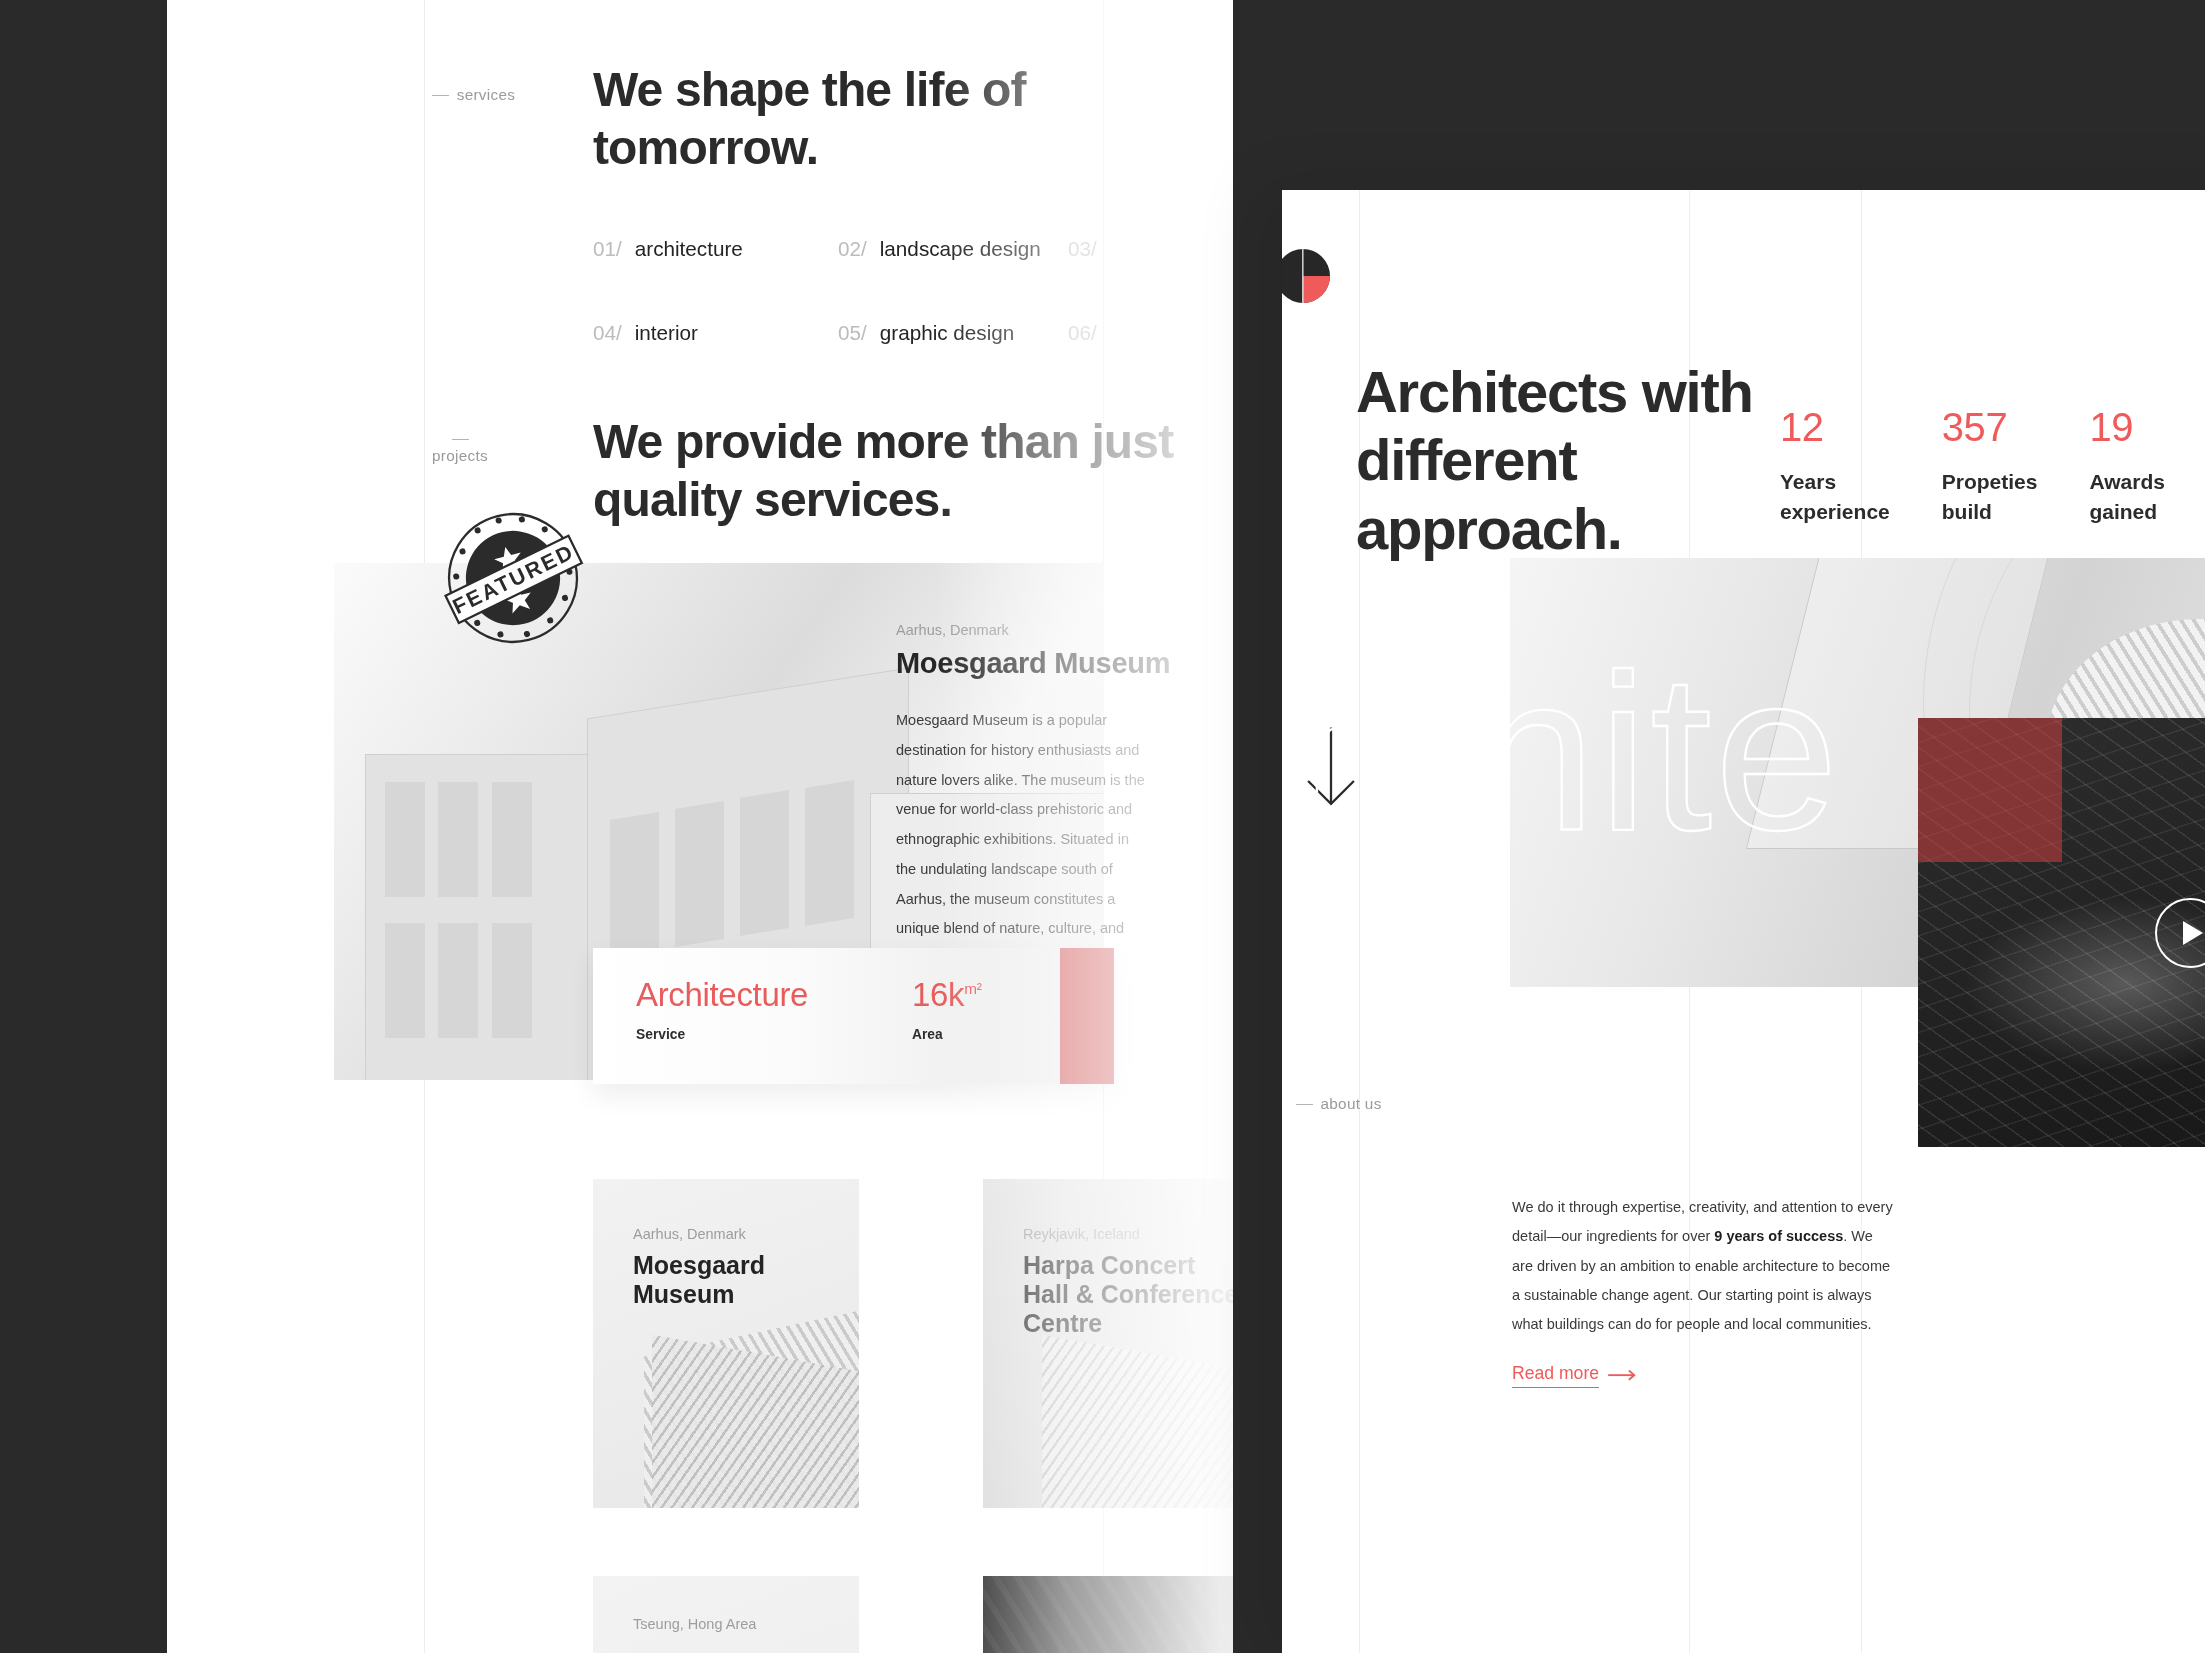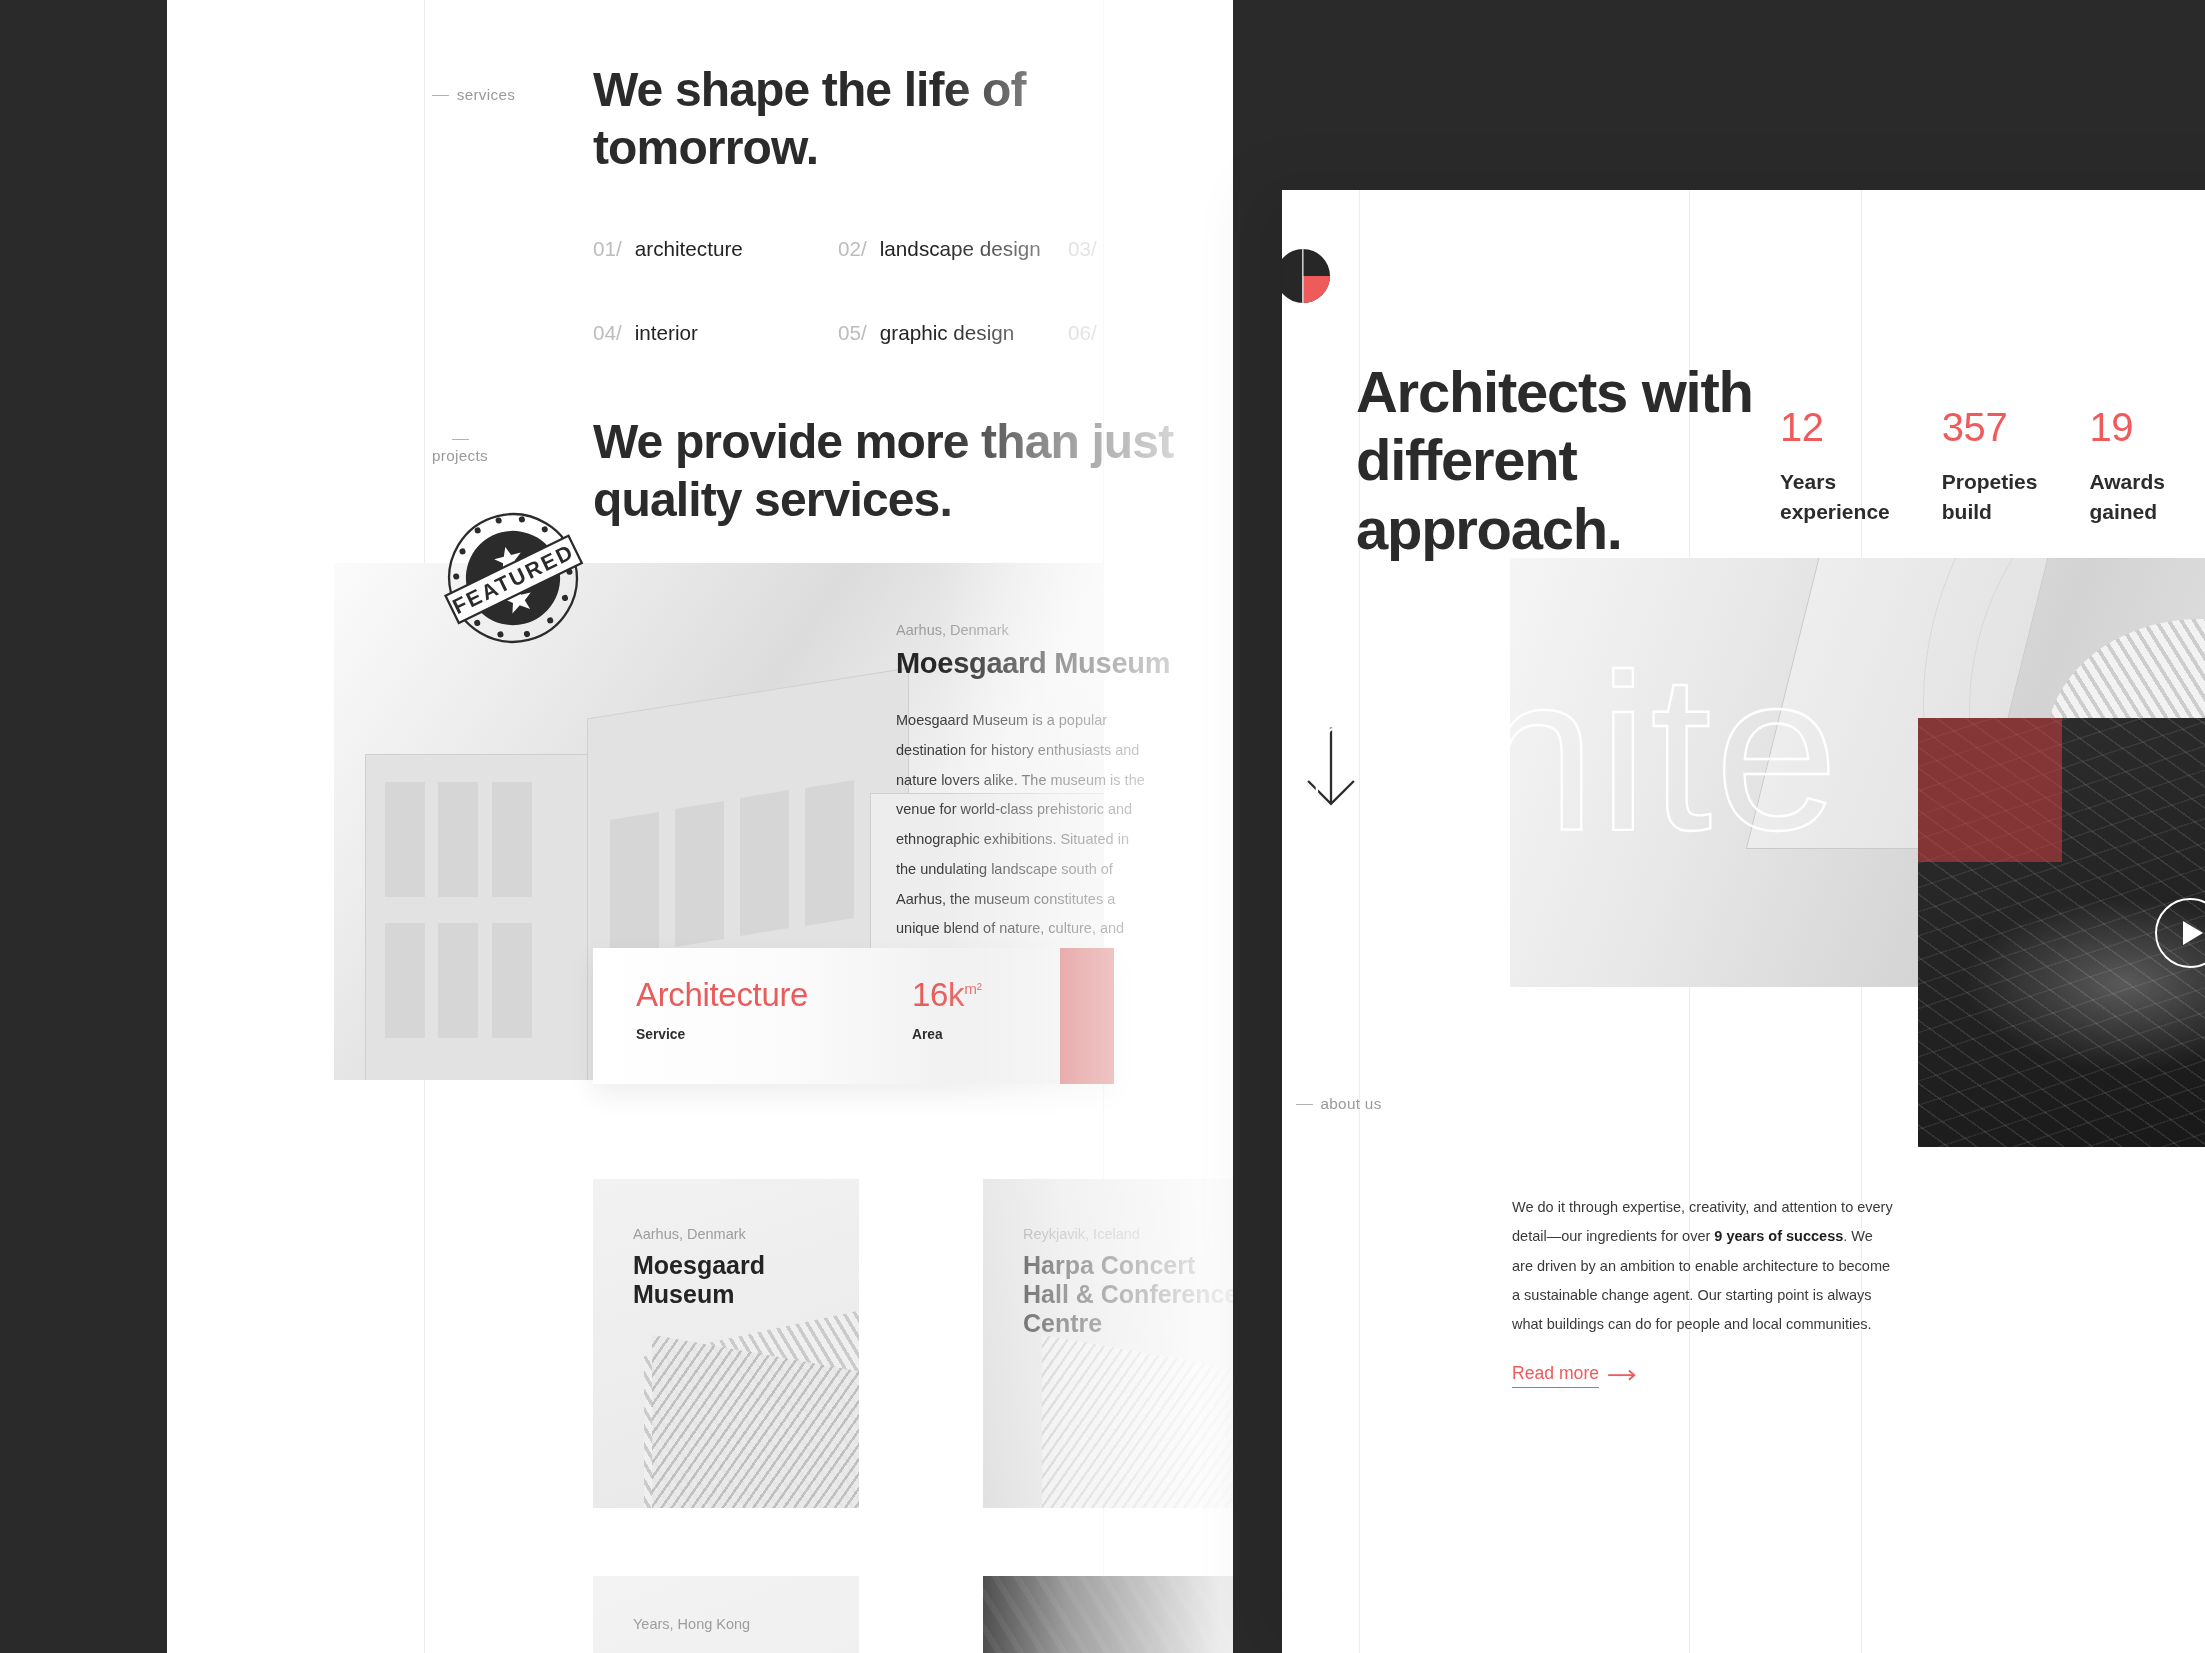--- a/index.html
+++ b/index.html
@@ -320,21 +320,21 @@
       <div class="pad">
         <div class="loc">Reykjavik, Iceland</div>
         <div class="ttl">Harpa Concert
 Hall &amp; Conference
 Centre</div>
       </div>
     </div>
 
     <div class="pcard pc3">
       <div class="pad">
-        <div class="loc">Years, Hong Kong</div>
+        <div class="loc">Tseung, Hong Area</div>
         <div class="ttl"></div>
       </div>
     </div>
 
     <div class="pcard pc4">
       <div class="diag"></div>
     </div>
 
     <div class="veil-left"></div>
   </div>

